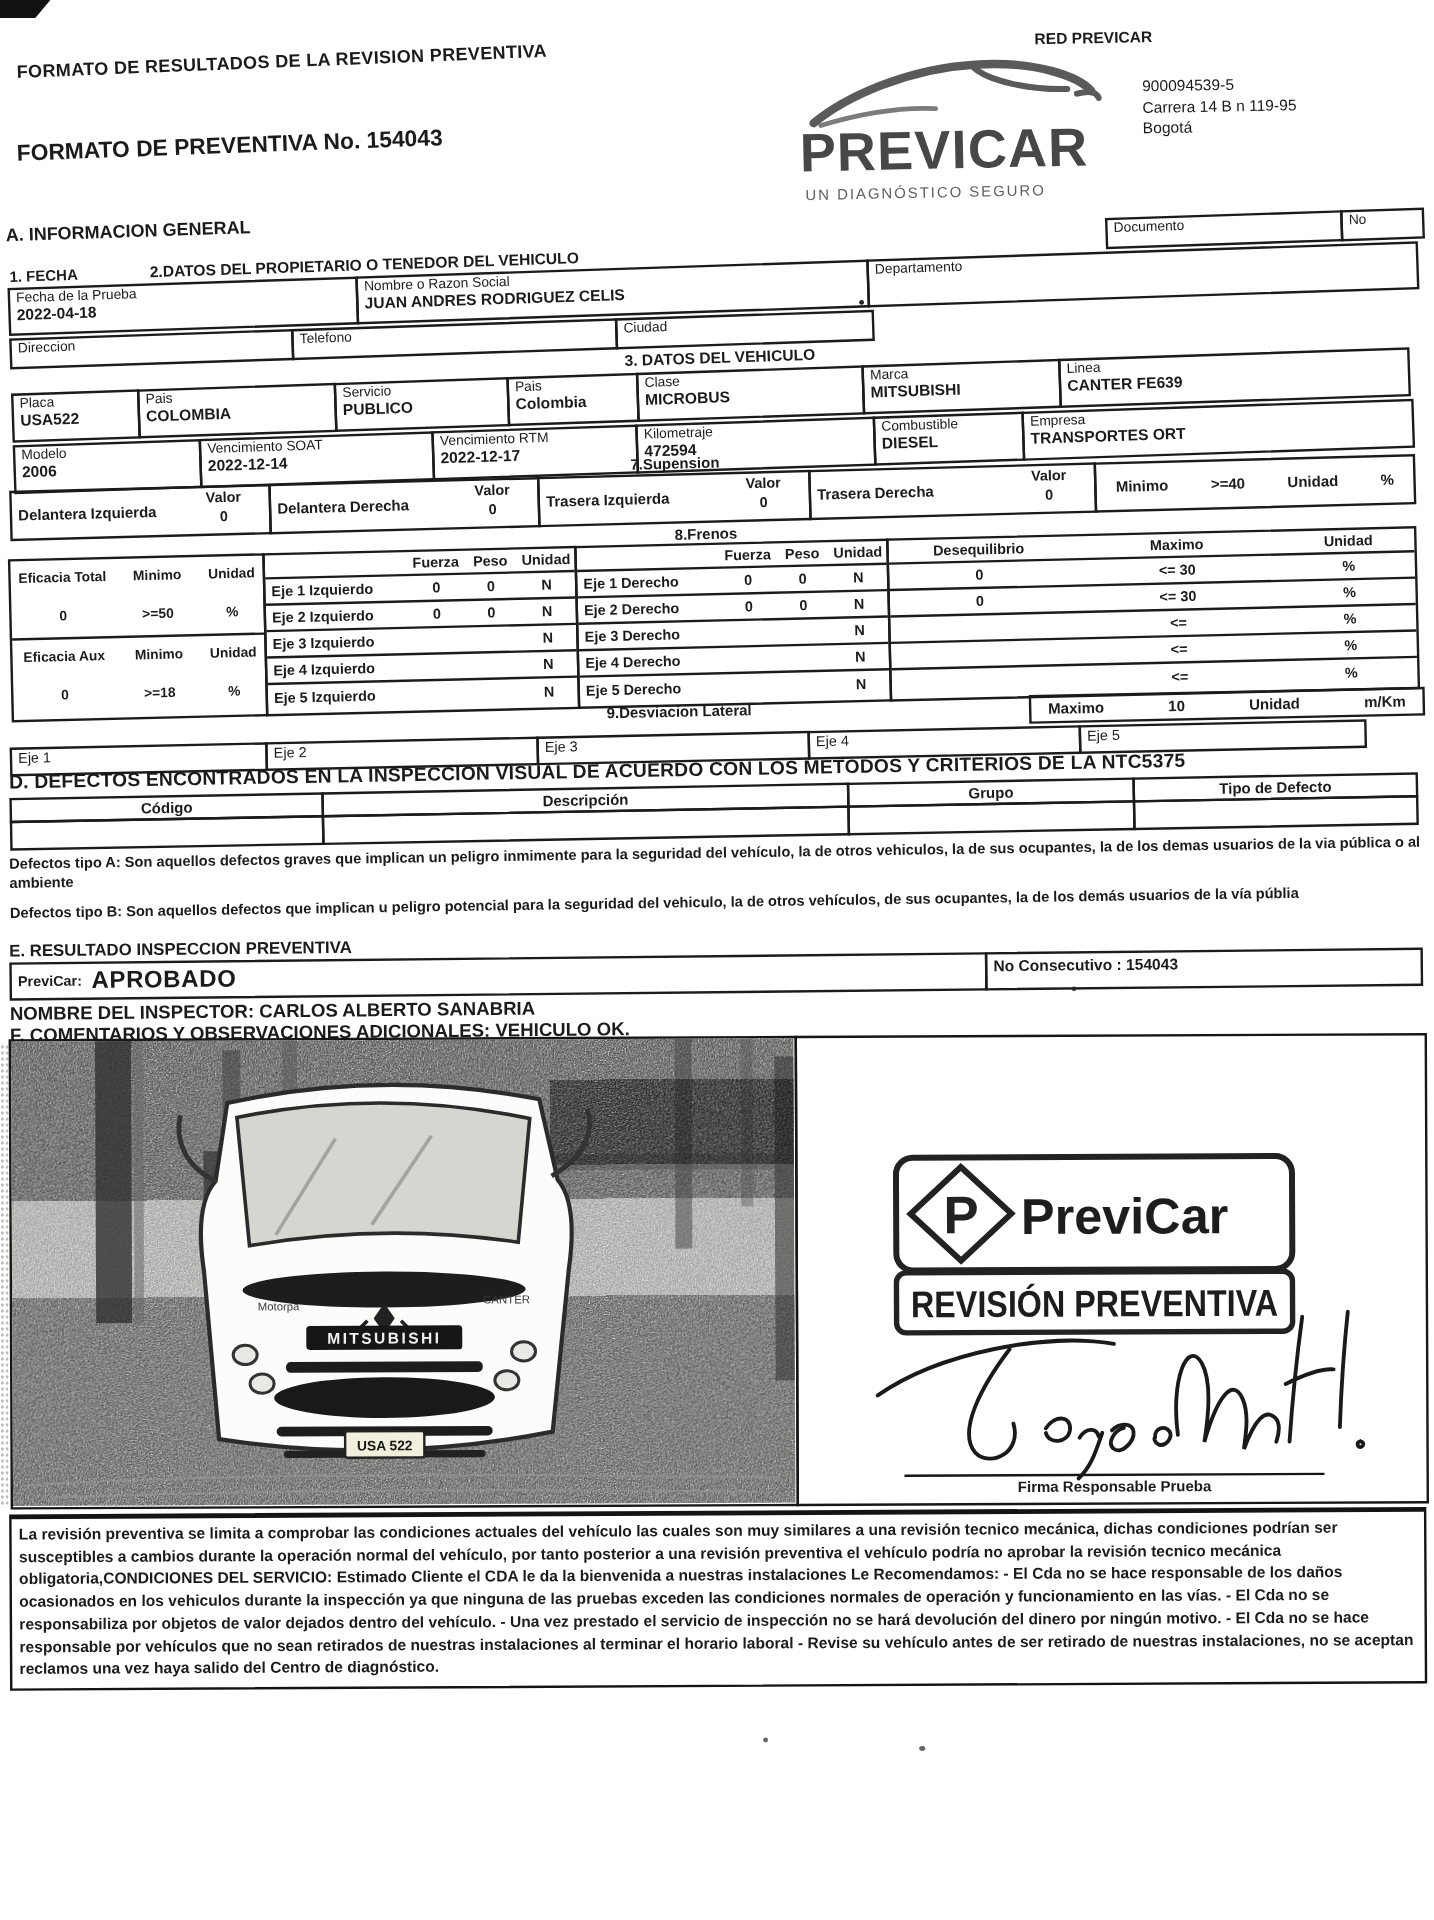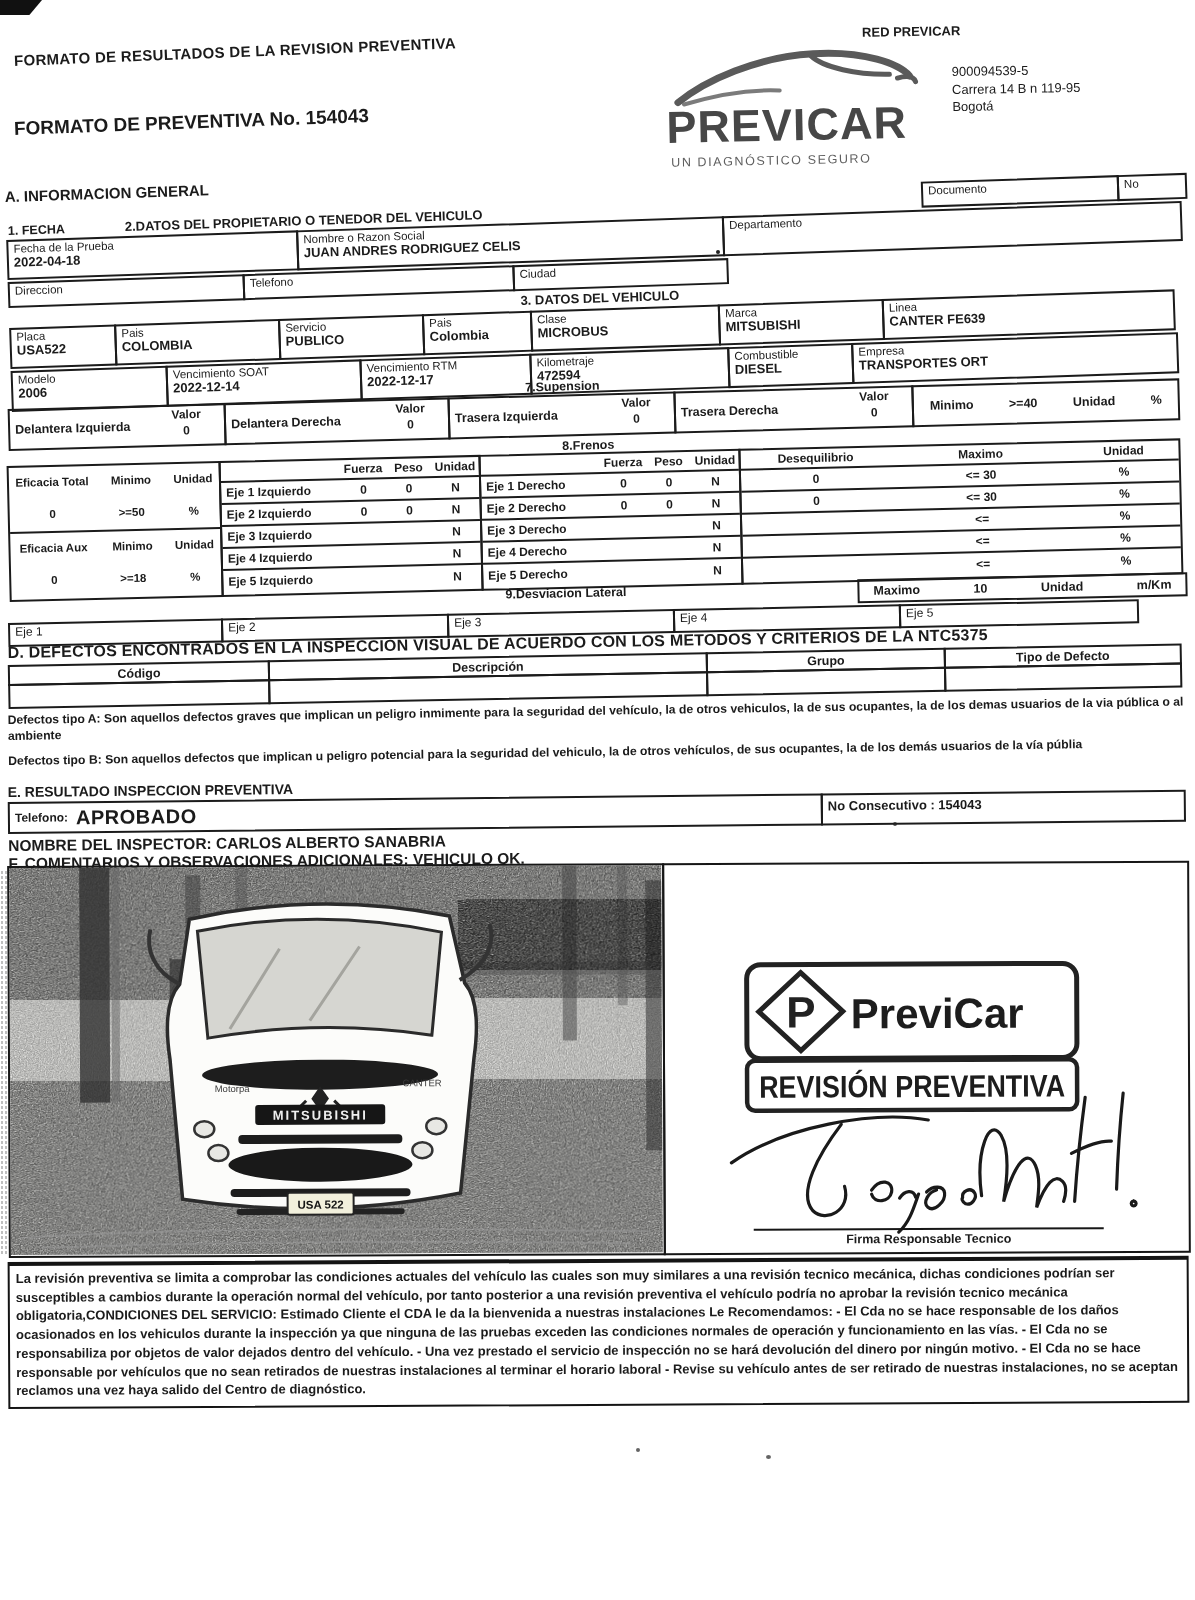--- a/index.html
+++ b/index.html
@@ -385,21 +385,21 @@
 
   <div class="sec" style="top:712px;transform:rotate(-0.9deg);">
     <p class="note">Defectos tipo A: Son aquellos defectos graves que implican un peligro inmimente para la seguridad del vehículo, la de otros vehiculos, la de sus ocupantes, la de los demas usuarios de la via pública o al ambiente</p>
     <p class="note">Defectos tipo B: Son aquellos defectos que implican u peligro potencial para la seguridad del vehiculo, la de otros vehículos, de sus ocupantes, la de los demás usuarios de la vía públia</p>
   </div>
 
   <div class="sec" style="top:784px;height:86px;transform:rotate(-0.6deg);">
     <div class="b" style="position:absolute;left:0;top:0;font-size:14px;">E. RESULTADO INSPECCION PREVENTIVA</div>
     <div class="row" style="top:18px;width:1180px;height:32px;">
       <div class="cell" style="width:815px;display:flex;align-items:center;gap:8px;">
-        <span class="b" style="font-size:12px;">Telefono:</span>
+        <span class="b" style="font-size:12px;">PreviCar:</span>
         <span class="b" style="font-size:20px;letter-spacing:.5px;">APROBADO</span>
       </div>
       <div class="cell" style="width:365px;">
         <span class="b" style="font-size:13px;">No Consecutivo : 154043</span>
       </div>
     </div>
     <div class="b" style="position:absolute;left:0;top:53px;font-size:15.5px;">NOMBRE DEL INSPECTOR: CARLOS ALBERTO SANABRIA</div>
     <div class="b" style="position:absolute;left:0;top:71px;font-size:15.5px;">F. COMENTARIOS Y OBSERVACIONES ADICIONALES: VEHICULO OK.</div>
   </div>
 
@@ -473,21 +473,21 @@
           <path d="M18,78 C70,42 160,26 215,36"></path>
           <path d="M128,40 C105,70 84,108 99,126 C112,139 138,126 131,102"></path>
           <path d="M158,106 c8,-12 22,-10 20,2 c-2,10 -17,12 -20,2 m28,4 c5,-8 14,-9 16,-1 m3,-3 c-5,14 -9,28 -20,38 m28,-40 c7,-7 17,-6 18,1 c1,8 -10,20 -17,14 c-5,-5 1,-15 9,-17 m26,8 c-1,-7 8,-11 12,-5 c3,5 -3,13 -9,11 c-4,-2 -4,-6 -3,-6"></path>
           <path d="M268,112 c-6,-45 8,-80 20,-60 c9,16 5,48 2,66 c11,-38 24,-54 32,-36 c6,14 2,32 1,42 c9,-24 18,-34 26,-26 c5,5 3,14 1,20"></path>
           <path d="M372,14 c-5,36 -9,76 -11,104 m-3,-48 c16,-8 30,-13 40,-12 m12,-48 c-4,36 -6,70 -7,96"></path>
           <path d="M420,118 a2.4,2.4 0 1,0 0.1,0"></path>
         </g>
       </svg>
 
       <div class="firma" style="left:88px;bottom:6px;width:350px;">
-        <span>Firma Responsable Tecnico</span>
+        <span>Firma Responsable Prueba</span>
       </div>
     </div>
   </div>
 
   <div class="edge-noise" style="left:0;top:870px;height:386px;"></div>
 
   <div class="sec" style="top:1262px;transform:rotate(-0.3deg);border:2.5px solid #141414;border-top-width:4px;box-sizing:border-box;width:1181px;">
     <p style="margin:4px 8px 6px 6px;font-size:13px;font-weight:700;line-height:1.44;">La revisión preventiva se limita a comprobar las condiciones actuales del vehículo las cuales son muy similares a una revisión tecnico mecánica, dichas condiciones podrían ser susceptibles a cambios durante la operación normal del vehículo, por tanto posterior a una revisión preventiva el vehículo podría no aprobar la revisión tecnico mecánica obligatoria,CONDICIONES DEL SERVICIO: Estimado Cliente el CDA le da la bienvenida a nuestras instalaciones Le Recomendamos: - El Cda no se hace responsable de los daños ocasionados en los vehiculos durante la inspección ya que ninguna de las pruebas exceden las condiciones normales de operación y funcionamiento en las vías. - El Cda no se responsabiliza por objetos de valor dejados dentro del vehículo. - Una vez prestado el servicio de inspección no se hará devolución del dinero por ningún motivo. - El Cda no se hace responsable por vehículos que no sean retirados de nuestras instalaciones al terminar el horario laboral - Revise su vehículo antes de ser retirado de nuestras instalaciones, no se aceptan reclamos una vez haya salido del Centro de diagnóstico.</p>
   </div>
 

